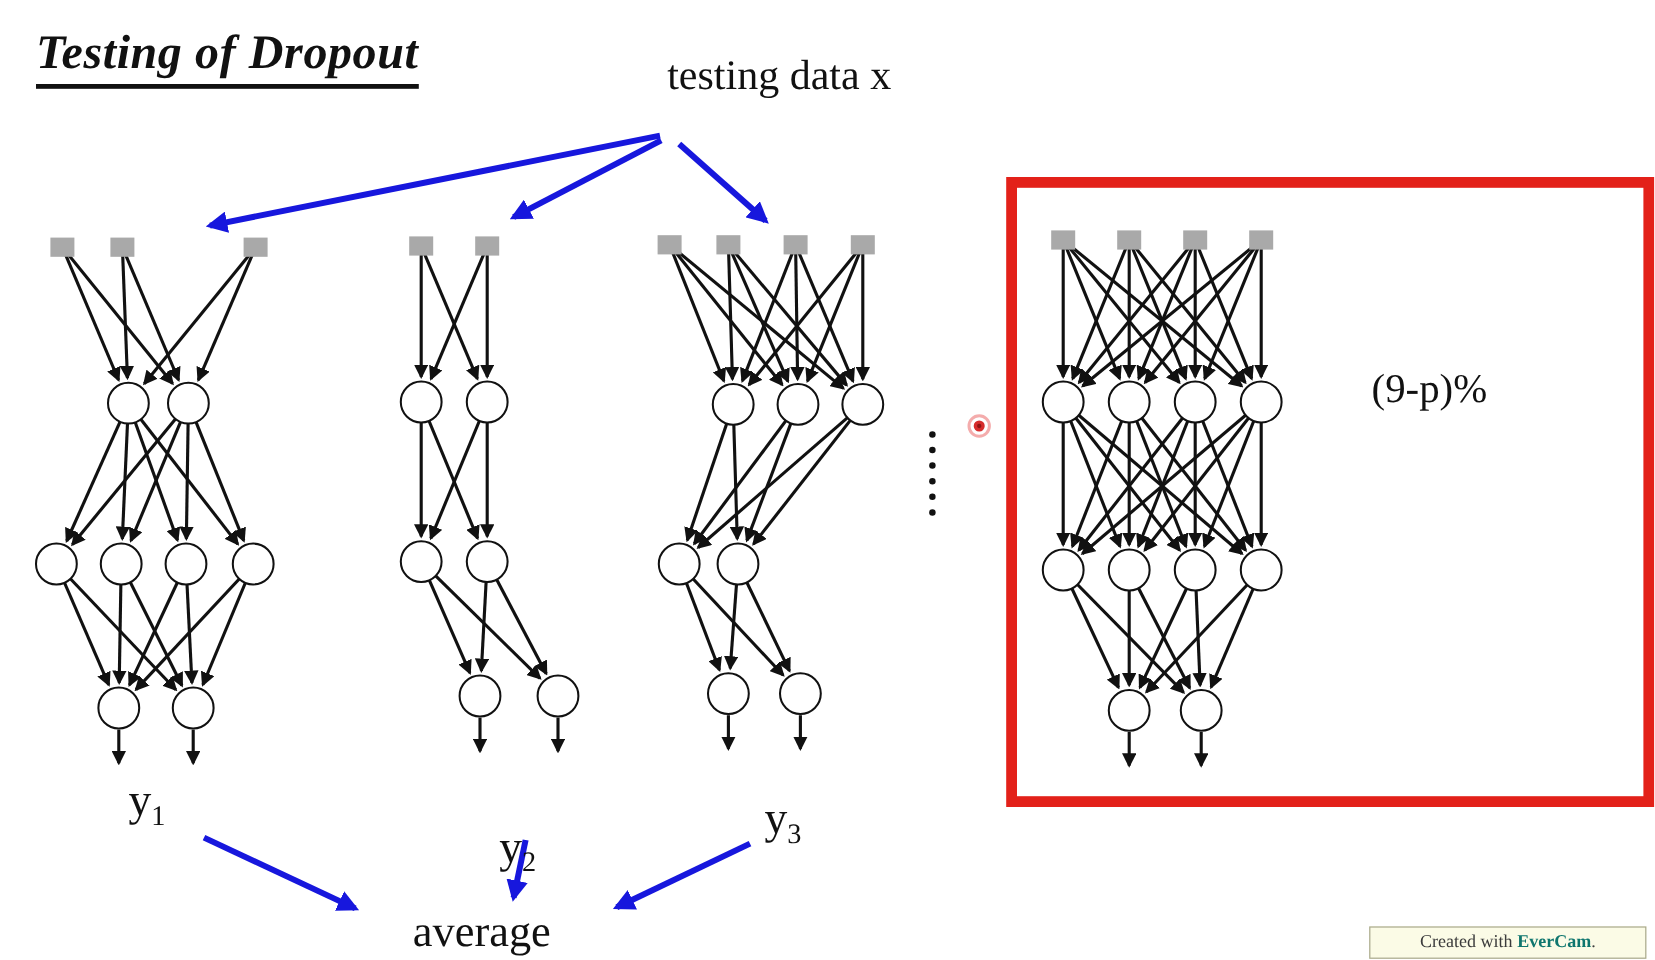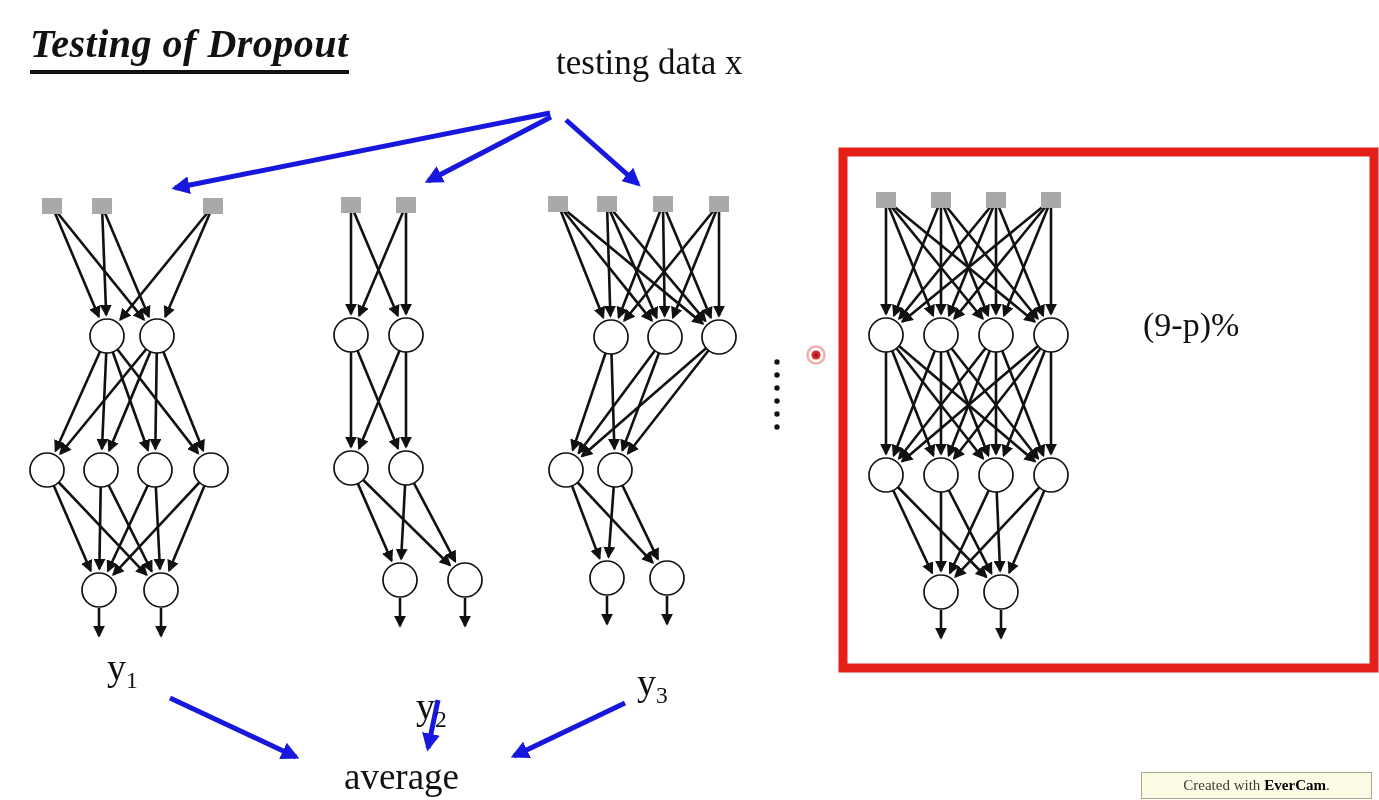--- a/index.html
+++ b/index.html
@@ -30,21 +30,21 @@
   .y2{left:416px;top:652px;margin-top:32px;}
   .y3{left:637px;top:660px;}
   .average{left:328px;top:755px;font-size:37px;margin-left:16px;}
   .watermark{
     left:1141px;top:772px;width:229px;height:25px;
     background:#fbfbe6;border:1px solid #a9a98c;
     display:flex;align-items:center;justify-content:center;
     font-size:15px;color:#3b3b3b;white-space:nowrap;
   }
   .watermark .prefix{margin-right:4px;}
-  .watermark .brand{font-weight:bold;color:#000000;}
+  .watermark .brand{font-weight:bold;color:#0f766e;}
 </style>
 </head>
 <body>
 
 <div class="slide">
 
   <svg id="net-svg" class="canvas" width="1379" height="800" viewBox="0 0 1379 800">
     <defs>
       <marker id="ah-black" viewBox="0 0 10 10" refX="8.5" refY="5" markerUnits="userSpaceOnUse" markerWidth="12" markerHeight="12" orient="auto">
         <path d="M0,0 L10,5 L0,10 Z" fill="#111"></path>

